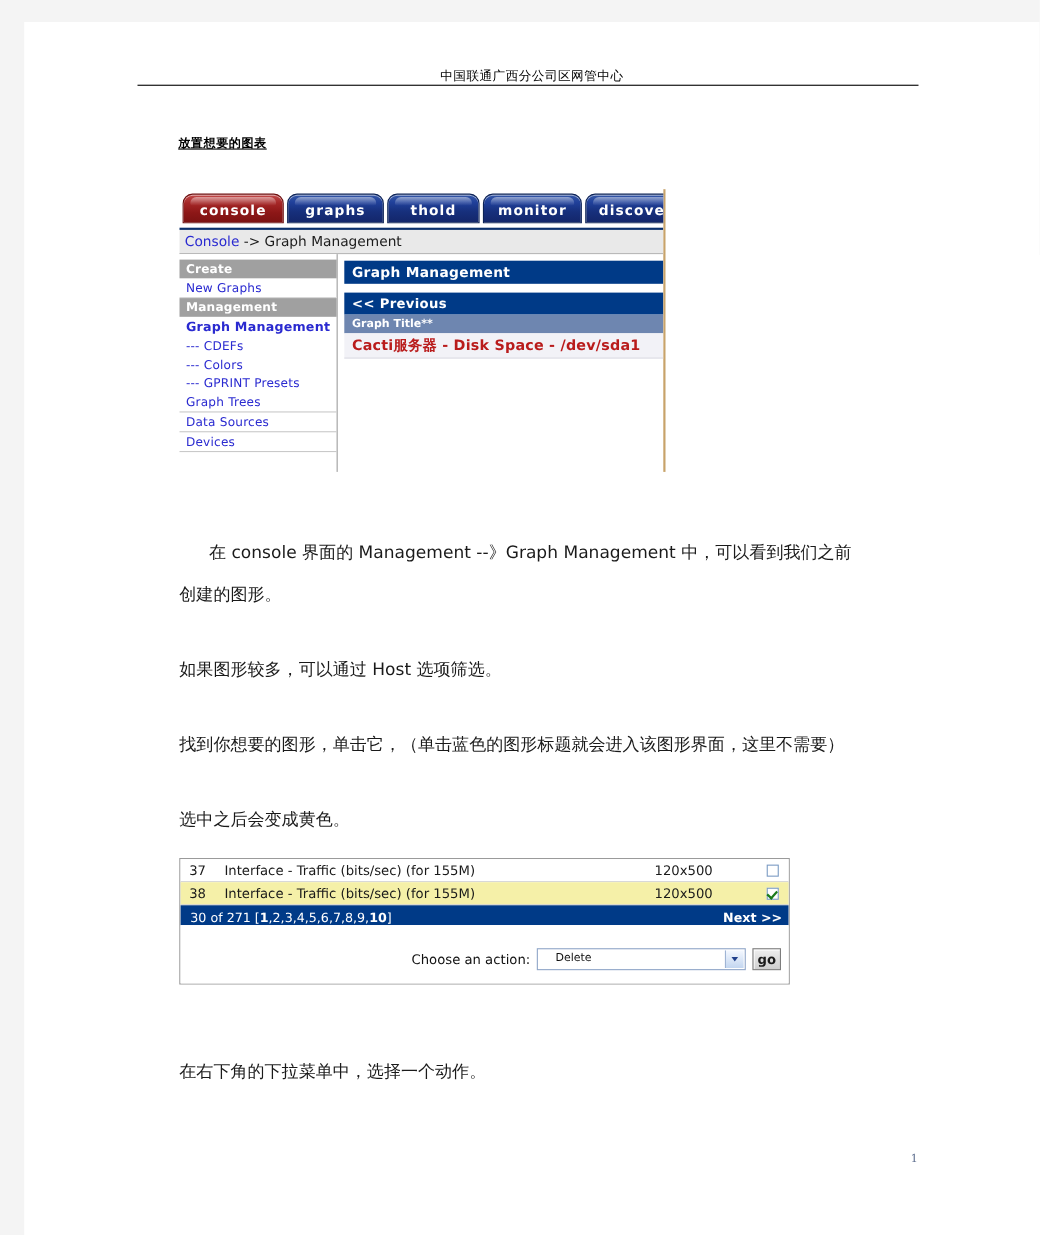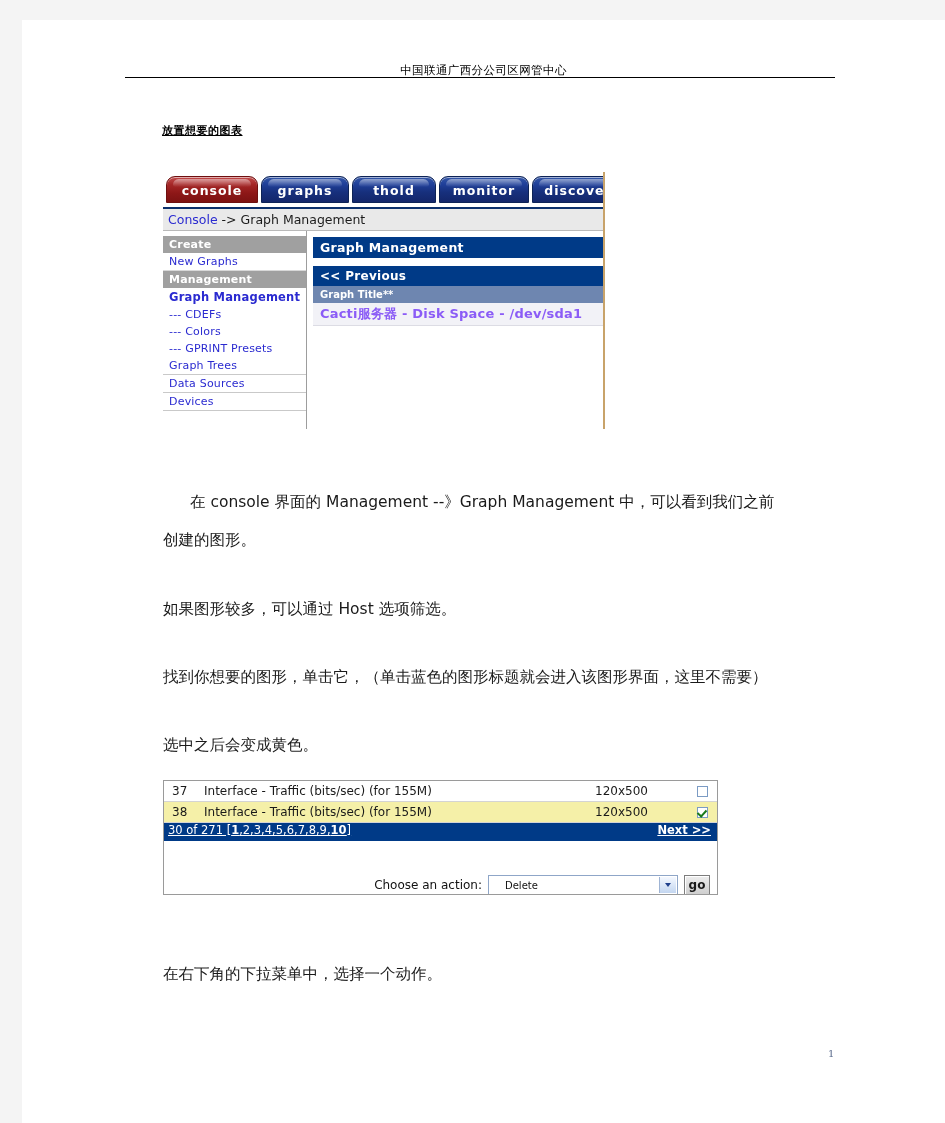--- a/index.html
+++ b/index.html
@@ -220,21 +220,21 @@
   }
   .col-head {
     background: #6e86b0;
     color: #ffffff;
     font-size: 10px;
     font-weight: bold;
     padding: 3px 0 3px 7px;
   }
   .grow {
     background: #f2f2f7;
-    color: #8b5cf6;
+    color: #b91c1c;
     font-size: 13px;
     font-weight: bold;
     padding: 2px 8px 2px 7px;
     border-bottom: 1px solid #dcdce4;
     letter-spacing: .2px;
   }
 
   
   .shot2 {
     position: absolute;
@@ -275,37 +275,36 @@
     content: "";
     position: absolute;
     left: 1px; top: 0px;
     width: 4px; height: 7px;
     border: solid #1a7a1a;
     border-width: 0 2px 2px 0;
     transform: rotate(42deg);
   }
   .pager {
     display: flex;
-    align-items: flex-start;
+    align-items: flex-end;
     justify-content: space-between;
     background: #003a87;
     color: #ffffff;
     font-size: 11.5px;
     height: 18px;
-    padding: 0 6px 0 4px;
-    box-sizing: border-box;
-    text-decoration: underline;
+    padding: 0 6px 0 9px;
+    box-sizing: border-box;
   }
   .pager b { font-weight: bold; }
   .pager .nxt { font-weight: bold; }
   .action-area {
     height: 54px;
     background: #ffffff;
     display: flex;
-    align-items: flex-end;
+    align-items: center;
     justify-content: flex-end;
     padding: 7px 7px 0 0;
     box-sizing: border-box;
   }
   .action-label { font-size: 12px; color: #111; margin-right: 6px; line-height: 20px; }
   .action-sel {
     width: 190px;
     height: 20px;
     border: 1px solid #8fa6c8;
     background: #fff;

